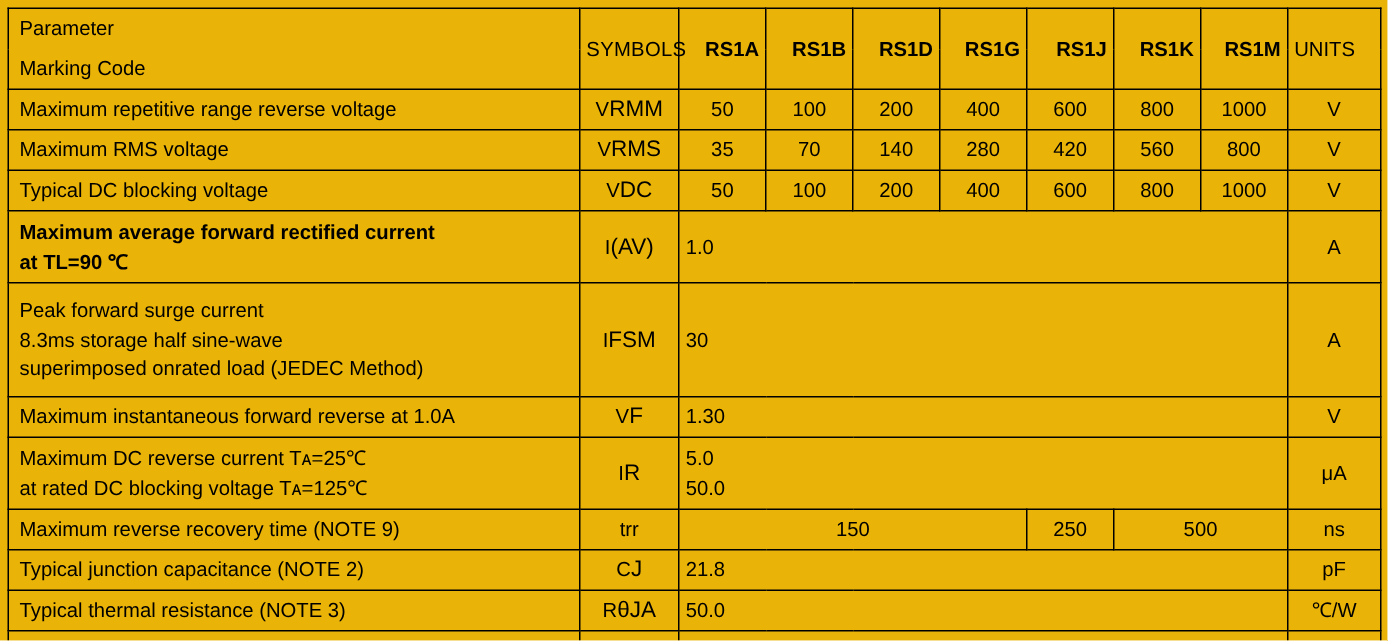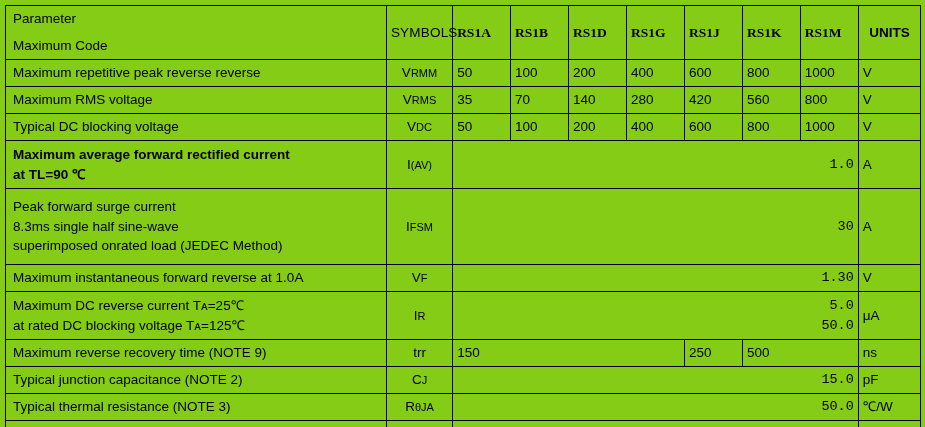--- a/index.html
+++ b/index.html
@@ -9,21 +9,21 @@
   }
   body {
     font-family: "Liberation Sans", sans-serif;
     color: #000000;
   }
   #sheet {
     position: relative;
     width: 925px;
     height: 427px;
     overflow: hidden;
-    background: #84cc16;
+    background: #eab308;
   }
   table.spec {
     border-collapse: collapse;
     width: 916px;
     margin: 5px 0 0 5px;
     table-layout: fixed;
   }
   table.spec td {
     border: 1px solid #000000;
     font-size: 13.5px;
@@ -36,35 +36,35 @@
   
   col.c-param { width: 368px; }
   col.c-sym   { width: 64px; }
   col.c-code  { width: 56px; }
   col.c-units { width: 60px; }
 
   .param {
     text-align: left;
     padding-left: 7px !important;
   }
-  .ctr { text-align: left; }
+  .ctr { text-align: center; }
   .sym { text-align: center; font-size: 14px; }
-  .sym .sm { font-size: 11px; }
+  .sym .sm { font-size: 15px; }
   .hdr-sym { font-weight: normal; font-size: 11.5px; text-align: center; letter-spacing: 0.2px; }
-  .hdr-code { font-weight: bold; font-size: 13.5px; text-align: left; font-family: Liberation Serif, serif; }
-  .hdr-units { font-weight: bold; font-size: 13.5px; text-align: center; }
+  .hdr-code { font-weight: bold; font-size: 13.5px; text-align: right; }
+  .hdr-units { font-weight: normal; font-size: 13.5px; }
   .nb { border-bottom: none !important; }
   .nt { border-top: none !important; }
   .multi {
     padding-top: 2px !important;
     padding-bottom: 2px !important;
   }
   .multi div { white-space: nowrap; }
   .tiny { font-size: 10.5px; }
-  .val-mid { text-align: right; font-size: 13.5px; font-family: Liberation Mono, monospace; }
+  .val-mid { text-align: left; font-size: 13.5px; }
 </style>
 </head>
 <body>
 
 <div id="sheet">
   <table class="spec">
     <colgroup>
       <col class="c-param">
       <col class="c-sym">
       <col class="c-code">
@@ -84,25 +84,25 @@
         <td class="hdr-code" rowspan="2">RS1A</td>
         <td class="hdr-code" rowspan="2">RS1B</td>
         <td class="hdr-code" rowspan="2">RS1D</td>
         <td class="hdr-code" rowspan="2">RS1G</td>
         <td class="hdr-code" rowspan="2">RS1J</td>
         <td class="hdr-code" rowspan="2">RS1K</td>
         <td class="hdr-code" rowspan="2">RS1M</td>
         <td class="hdr-units" rowspan="2">UNITS</td>
       </tr>
       <tr>
-        <td class="param nt">Maximum Code</td>
-      </tr>
-
-      <tr>
-        <td class="param">Maximum repetitive peak reverse reverse</td>
+        <td class="param nt">Marking Code</td>
+      </tr>
+
+      <tr>
+        <td class="param">Maximum repetitive range reverse voltage</td>
         <td class="sym"><span>V</span><span class="sm">RMM</span></td>
         <td class="ctr">50</td>
         <td class="ctr">100</td>
         <td class="ctr">200</td>
         <td class="ctr">400</td>
         <td class="ctr">600</td>
         <td class="ctr">800</td>
         <td class="ctr">1000</td>
         <td class="ctr">V</td>
       </tr>
@@ -139,21 +139,21 @@
           <div>at TL=90 ℃</div>
         </td>
         <td class="sym"><span>I</span><span class="sm">(AV)</span></td>
         <td class="val-mid" colspan="7">1.0</td>
         <td class="ctr">A</td>
       </tr>
 
       <tr>
         <td class="param multi" style="height:76px;">
           <div>Peak forward surge current</div>
-          <div>8.3ms single half sine-wave</div>
+          <div>8.3ms storage half sine-wave</div>
           <div>superimposed onrated load (JEDEC Method)</div>
         </td>
         <td class="sym"><span>I</span><span class="sm">FSM</span></td>
         <td class="val-mid" colspan="7">30</td>
         <td class="ctr">A</td>
       </tr>
 
       <tr>
         <td class="param">Maximum instantaneous forward reverse at 1.0A</td>
         <td class="sym"><span>V</span><span class="sm">F</span></td>
@@ -179,21 +179,21 @@
         <td class="sym tiny"><span>t</span><span>rr</span></td>
         <td class="ctr" colspan="4">150</td>
         <td class="ctr" colspan="1">250</td>
         <td class="ctr" colspan="2">500</td>
         <td class="ctr">ns</td>
       </tr>
 
       <tr>
         <td class="param">Typical junction capacitance (NOTE 2)</td>
         <td class="sym"><span>C</span><span class="sm">J</span></td>
-        <td class="val-mid" colspan="7">15.0</td>
+        <td class="val-mid" colspan="7">21.8</td>
         <td class="ctr">pF</td>
       </tr>
 
       <tr>
         <td class="param">Typical thermal resistance (NOTE 3)</td>
         <td class="sym"><span>R</span><span class="sm">θJA</span></td>
         <td class="val-mid" colspan="7">50.0</td>
         <td class="ctr">℃/W</td>
       </tr>
 

